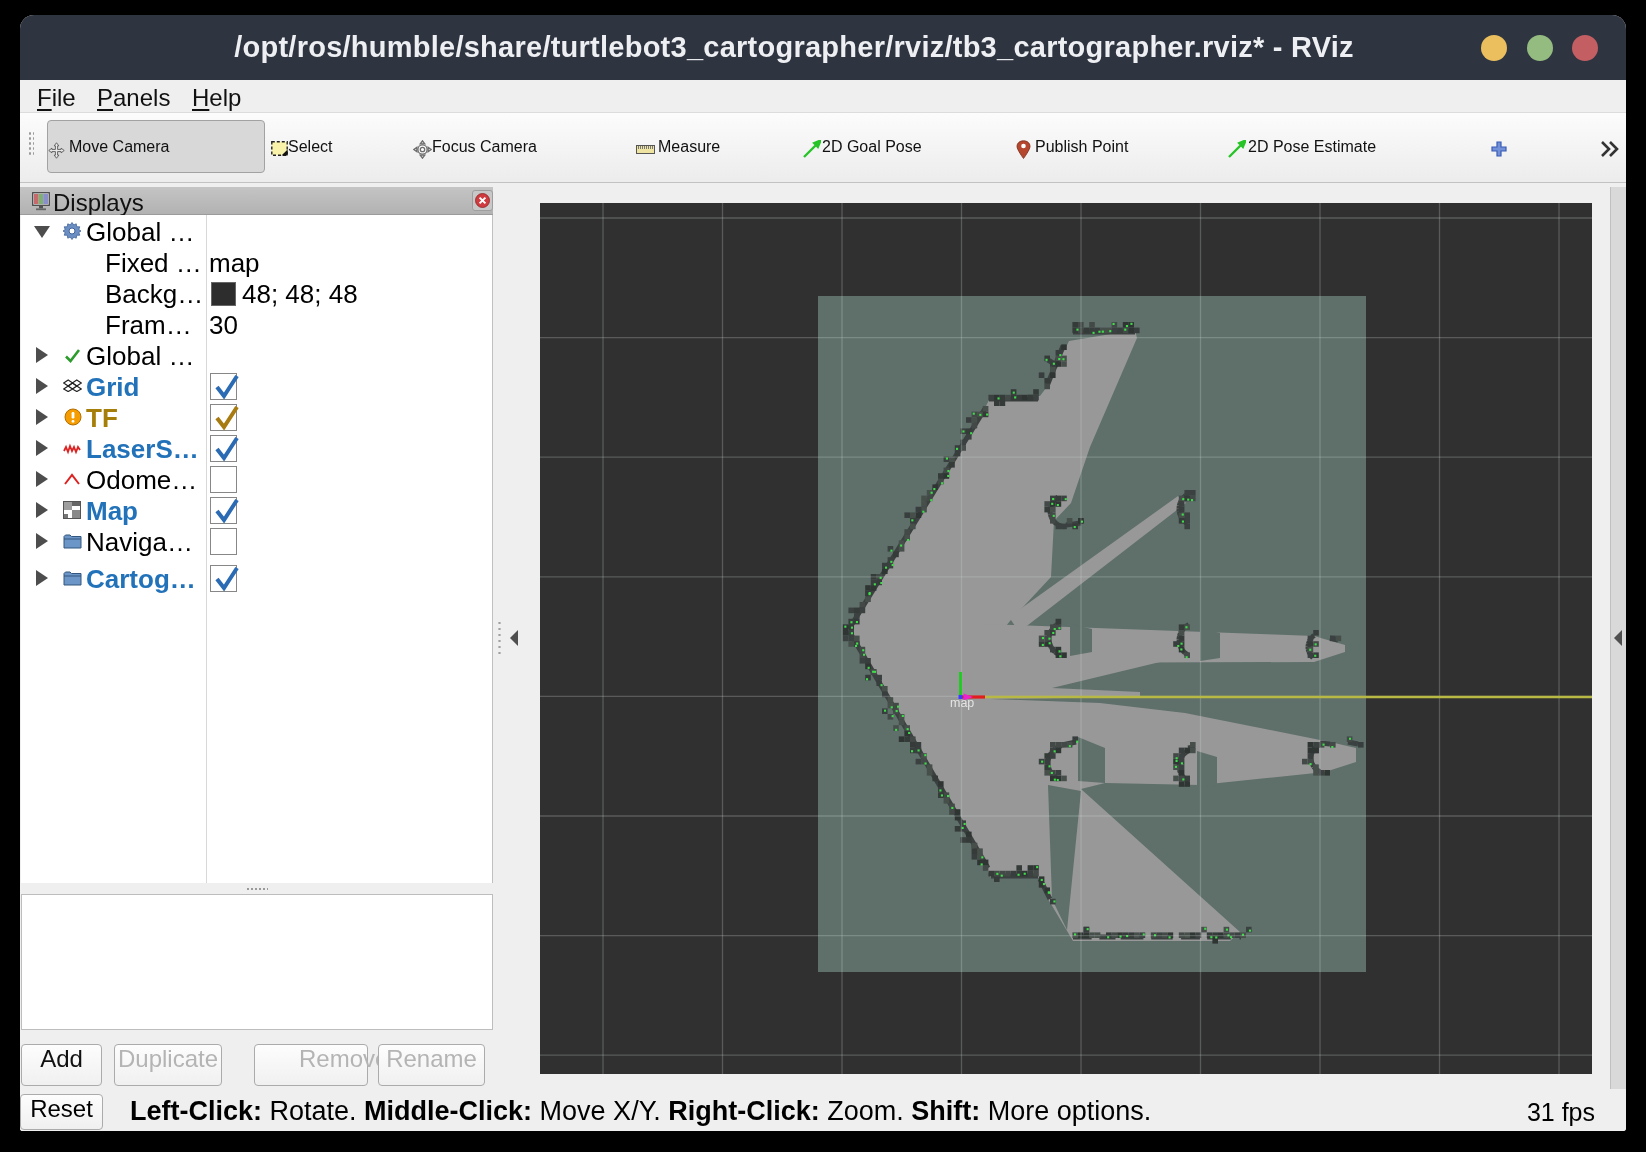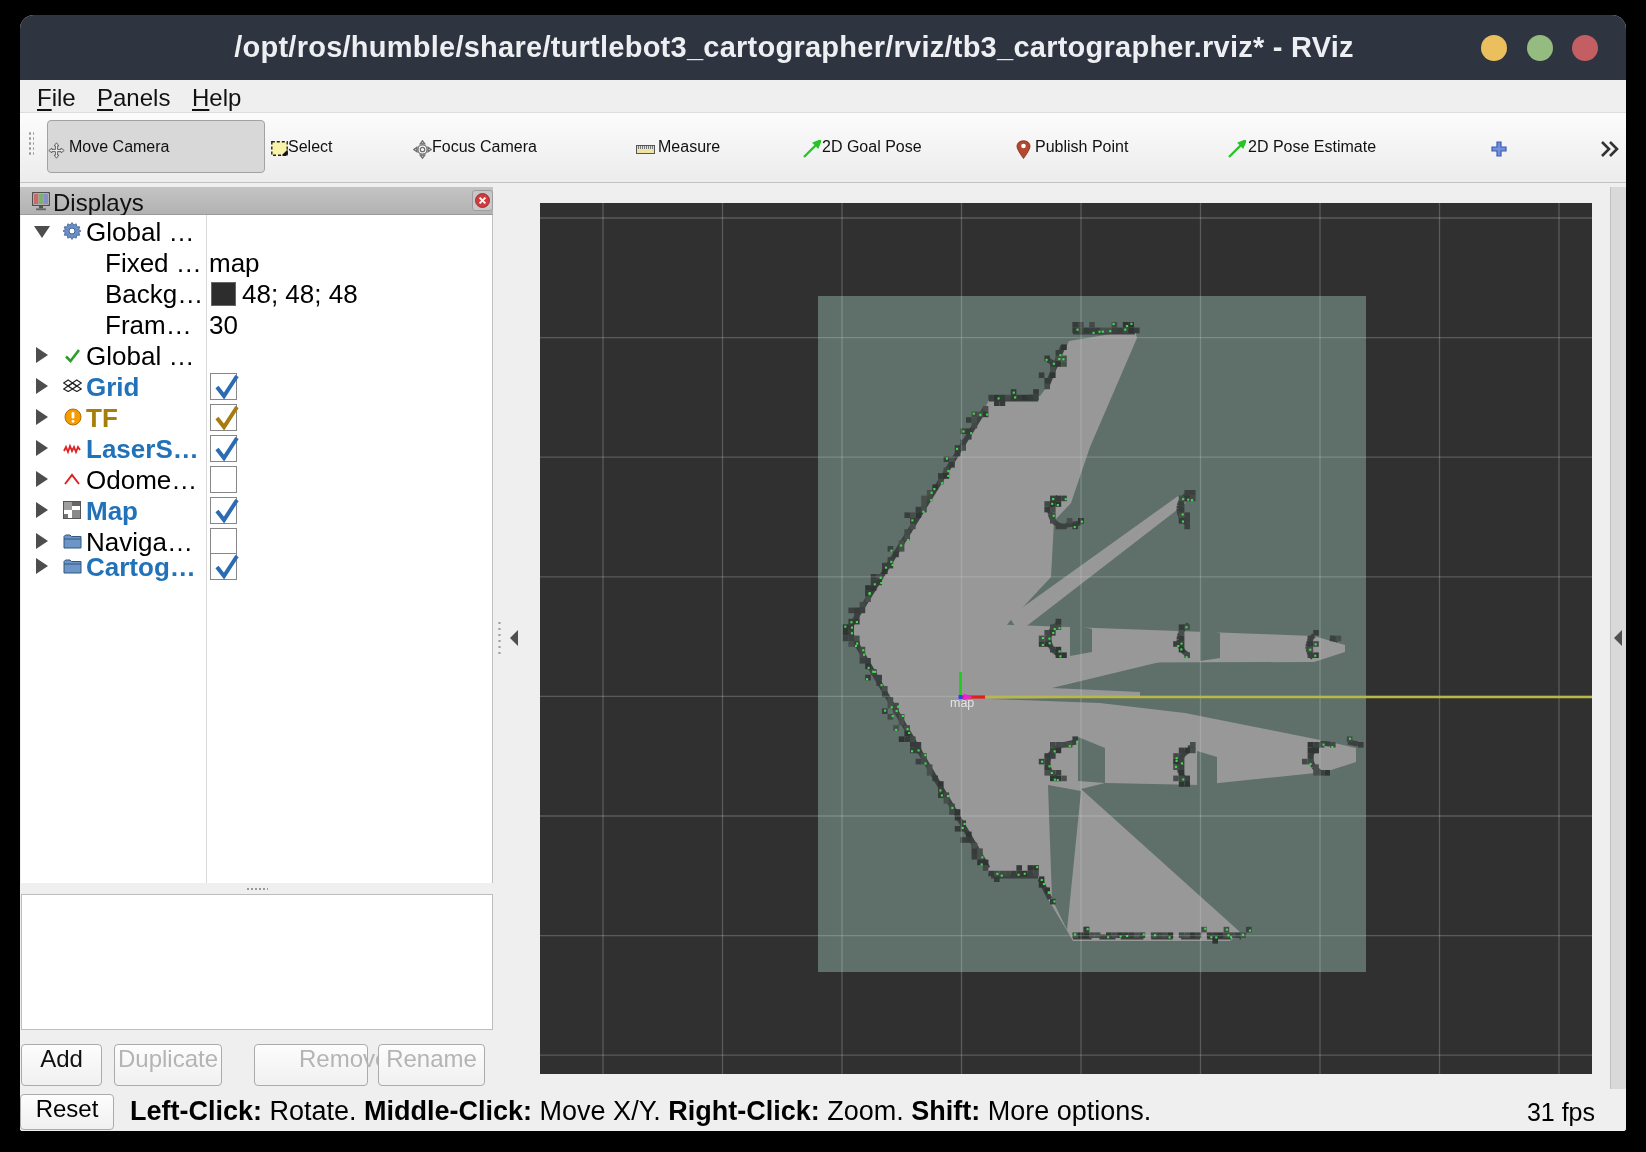--- a/index.html
+++ b/index.html
@@ -45,21 +45,21 @@
   .olive { color:#a67f0a; font-weight:bold; }
   #dsplit { position:absolute; left:0; top:696px; width:473px; height:11px; background:#efefef; }
   #dbox2 { position:absolute; left:1px; top:707px; width:472px; height:136px; background:#fff;
     border:1px solid #bdbdbd; }
   .pbtn { position:absolute; top:857px; height:42px; background:linear-gradient(#fdfdfd,#f0f0f0);
     border:1px solid #ababab; border-radius:4px; font-size:24px; color:#111; text-align:center; }
   .pbtn.dis { color:#b4b4b4; }
   
   #statusbar { position:absolute; left:0; top:1075px; width:1606px; height:41px; background:#efefef;
     font-size:27px; color:#000; }
-  #resetbtn { position:absolute; left:0px; top:4px; width:94px; height:36px;
+  #resetbtn { position:absolute; left:0px; top:4px; width:83px; height:36px;
     background:linear-gradient(#fdfdfd,#f0f0f0); border:1px solid #ababab; border-radius:4px;
     text-align:center; font-size:24px; }
   
   #view3d { position:absolute; left:520px; top:188px; width:1052px; height:871px; background:#303030; }
   #lgutter { position:absolute; left:473px; top:172px; width:47px; height:903px; background:#efefef; }
   #rgutter { position:absolute; left:1572px; top:172px; width:34px; height:903px; background:#efefef; }
   #rstrip { position:absolute; left:1590px; top:172px; width:16px; height:902px; background:#d9d9d9;
     border-left:1px solid #c0c0c0; }
 </style>
 </head>
@@ -924,21 +924,21 @@
       <div class="row" style="top:311px;">
         <div class="exp closed"></div>
         <svg style="position:absolute;left:42px;top:8px;" width="19" height="15" viewBox="0 0 19 15">
           <path d="M1 14 V2.5 L2.5 1 H7 L8.5 2.5 H18 V14 Z" fill="#6c95c8" stroke="#33567e" stroke-width="1"></path>
           <path d="M1 5 H18" stroke="#33567e" stroke-width="1" fill="none"></path>
         </svg>
         <span class="lbl" style="left:65px;">Naviga…</span>
         <div class="cbox"></div>
       </div>
 
-      <div class="row" style="top:336px;">
+      <div class="row" style="top:348px;">
         <div class="exp closed"></div>
         <svg style="position:absolute;left:42px;top:8px;" width="19" height="15" viewBox="0 0 19 15">
           <path d="M1 14 V2.5 L2.5 1 H7 L8.5 2.5 H18 V14 Z" fill="#6c95c8" stroke="#33567e" stroke-width="1"></path>
           <path d="M1 5 H18" stroke="#33567e" stroke-width="1" fill="none"></path>
         </svg>
         <span class="lbl blue" style="left:65px;">Cartog…</span>
         <div class="cbox"></div>
         <svg style="position:absolute;left:193px;top:2px;" width="26" height="28" viewBox="0 0 26 28">
           <path d="M3 14 L10 23 L23 3" fill="none" stroke="#2b6bb4" stroke-width="4"></path>
         </svg>

